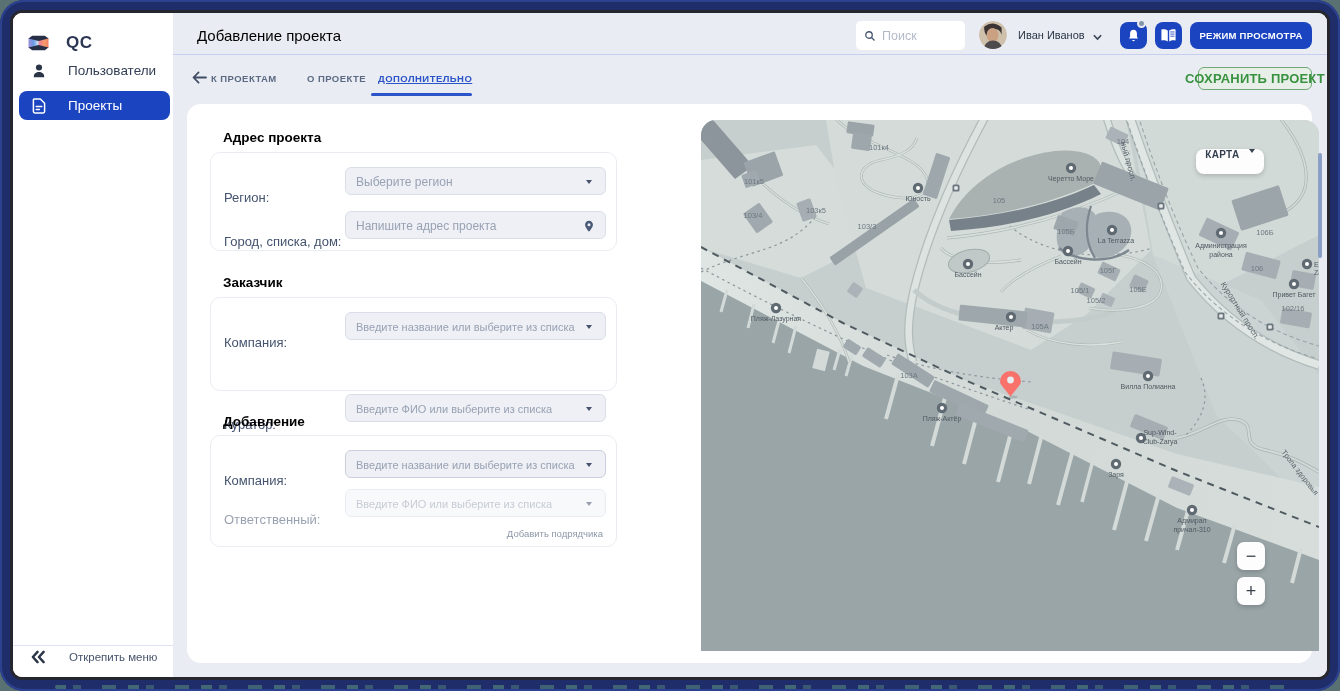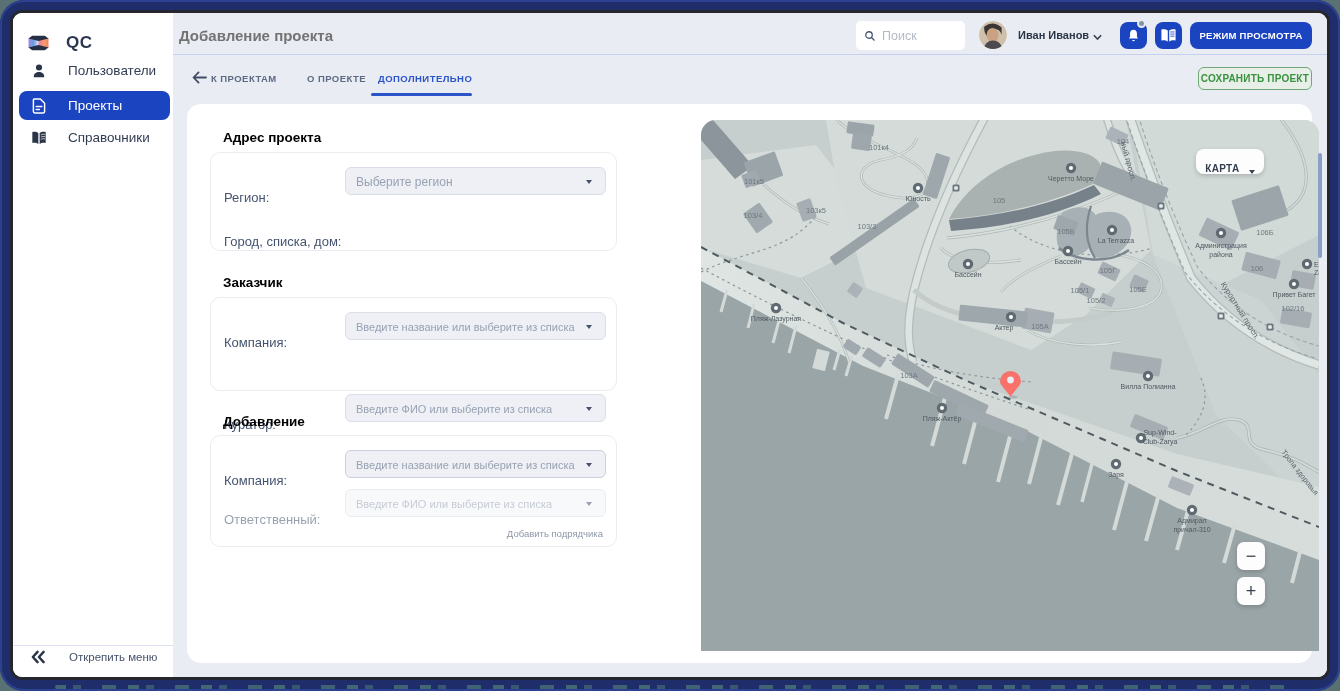--- a/index.html
+++ b/index.html
@@ -15,61 +15,61 @@
   .logo-txt { font-size:17px; font-weight:bold; color:#2c3754; letter-spacing:0.5px; margin-left:17px; }
   .nav-item { position:absolute; left:6px; width:151px; height:29px; border-radius:8px;
     display:flex; align-items:center; font-size:13.5px; color:#323e54; }
   .nav-item .ni { width:16px; margin-left:12px; margin-right:21px; display:flex; justify-content:center; }
   .nav-item.active { background:#1b44c0; color:#ffffff; }
   .unpin { position:absolute; left:18px; top:637px; display:flex; align-items:center; font-size:11.5px; color:#46526b;text-align:right; }
   .unpin-sep { position:absolute; left:0; top:632px; width:160px; height:1px; background:#dde1f1; }
   
   .main { position:absolute; left:160px; top:0; width:1154px; height:664px; background:#e9ecf2; }
   .topbar { position:absolute; left:0; top:0; width:1154px; height:42px; border-bottom:1px solid #c6d0ee; }
-  .title { position:absolute; left:6px; top:14px; font-size:15px; font-weight:bold; color:#737373; }
+  .title { position:absolute; left:24px; top:14px; font-size:15px; font-weight:normal; color:#000000; }
   .search { position:absolute; left:683px; top:8px; width:109px; height:29px; background:#ffffff;
     border-radius:5px; display:flex; align-items:center; }
   .search .ph { color:#b3bac7; font-size:12.5px; margin-left:6px; }
   .avatar { position:absolute; left:806px; top:8px; width:28px; height:28px; border-radius:50%; overflow:hidden; }
-  .uname { position:absolute; left:845px; top:16px; font-size:11px; font-weight:bold; color:#2b3647; }
+  .uname { position:absolute; left:845px; top:16px; font-size:11px; font-weight:normal; color:#2b3647; }
   .chev { position:absolute; left:920px; top:20px; width:9px; height:9px; }
   .icon-btn { position:absolute; top:9px; width:27px; height:27px; background:#1b44c0; border-radius:8px;
     display:flex; align-items:center; justify-content:center; }
   .btn-view { position:absolute; left:1017px; top:9px; width:122px; height:27px; background:#1b44c0;
     border-radius:8px; color:#ffffff; font-size:9.5px; font-weight:bold; letter-spacing:0.25px; white-space:nowrap;
     display:flex; align-items:center; justify-content:center; }
   .dot { position:absolute; left:964px; top:6px; width:9px; height:9px; background:#8495a9;
     border:2px solid #e9ecf2; border-radius:50%; }
   
   .back-arrow { position:absolute; left:19px; top:58px; width:15px; height:13px; }
   .tab { position:absolute; top:60px; font-size:9.5px; font-weight:bold; letter-spacing:0.45px; color:#5b6a82; white-space:nowrap; }
-  .tab.active { color:#2b54c8; }
+  .tab.active { color:#2b54c8;text-decoration:underline; }
   .tab-underline { position:absolute; left:198px; top:80px; width:101px; height:3px; background:#2b54c8; border-radius:2px; }
   .btn-save { position:absolute; left:1025px; top:54px; width:114px; height:23px; background:#e7efe8;
-    border:1px solid #6fa876; border-radius:6px; color:#38923f; font-size:10px; font-weight:bold;
+    border:1px solid #6fa876; border-radius:6px; color:#38923f; font-size:13px; font-weight:bold;
     letter-spacing:0.2px; white-space:nowrap; display:flex; align-items:center; justify-content:center; }
   
   .card { position:absolute; left:14px; top:91px; width:1125px; height:559px; background:#ffffff; border-radius:14px; }
   .scrollbar { position:absolute; left:1145px; top:140px; width:4px; height:105px; background:#899fc5; border-radius:2px; }
   
   .sec-h { position:absolute; left:36px; font-size:13.5px; font-weight:bold; color:#000000; }
   .group { position:absolute; left:23px; width:407px; border:1px solid #e9ecf1; border-radius:10px; }
   .frow { position:absolute; left:0; width:100%; height:28px; }
   .flabel { position:absolute; left:13px; top:23px; font-size:13px; color:#44536e; }
   .fctrl { position:absolute; left:134px; top:0; width:261px; height:28px; background:#eef0f5;
     border:1px solid #d9dee8; border-radius:6px;padding-left:20px; }
   .fctrl .ph { position:absolute; left:10px; top:7px; font-size:12px; color:#98a2b3; white-space:nowrap; }
   .fctrl .ph.lng { font-size:11px; top:8px; }
   .caret { position:absolute; right:13px; top:12px; width:0; height:0;
     border-left:3px solid transparent; border-right:3px solid transparent; border-top:4px solid #46526b; }
   .addlink { position:absolute; right:13px; font-size:9.5px; color:#8d97a8; }
   
   .map { position:absolute; left:514px; top:16px; width:618px; height:629px; border-radius:15px; overflow:hidden; }
   .map-btn { position:absolute; left:1009px; top:45px; width:68px; height:25px; background:#fdfdfe; border-radius:8px;
-    box-shadow:0 2px 5px rgba(0,0,0,0.18); display:flex; align-items:flex-end; justify-content:center;
+    box-shadow:0 2px 5px rgba(0,0,0,0.18); display:flex; align-items:flex-start; justify-content:center;
     font-size:10px; font-weight:bold; color:#333f4e; letter-spacing:0.3px; }
   .zoom-btn { position:absolute; left:1050px; width:28px; height:28px; background:#fdfdfe; border-radius:7px;
     box-shadow:0 2px 5px rgba(0,0,0,0.18); display:flex; align-items:center; justify-content:center;
     font-size:18px; color:#3a434d; }
 </style>
 </head>
 <body>
 <div class="frame"></div>
 <div style="position:absolute; left:55px; right:55px; top:685px; height:4px; border-radius:2px;
   background:repeating-linear-gradient(90deg, rgba(96,150,125,0.55) 0 11px, rgba(96,150,125,0) 11px 18px, rgba(96,150,125,0.4) 18px 26px, rgba(96,150,125,0) 26px 47px, rgba(96,150,125,0.5) 47px 61px, rgba(96,150,125,0) 61px 73px);"></div>
@@ -103,29 +103,20 @@
       </span>Пользователи
     </div>
     <div class="nav-item active" style="top:78px;">
       <span class="ni">
         <svg width="14" height="16" viewBox="0 0 14 16" fill="none" stroke="#ffffff" stroke-width="1.5">
           <path d="M2.2 1 H8.3 L12.6 5.3 V13.6 A1.4 1.4 0 0 1 11.2 15 H2.8 A1.4 1.4 0 0 1 1.4 13.6 V1.8 A0.8 0.8 0 0 1 2.2 1 Z" stroke-linejoin="round"></path>
           <path d="M4.2 8.6 H9.8 M4.2 11.4 H7.4" stroke-linecap="round"></path>
         </svg>
       </span>Проекты
     </div>
-    <div class="nav-item" style="top:110px;">
-      <span class="ni">
-        <svg width="17" height="14" viewBox="0 0 24 20" fill="#2b3548">
-          <path d="M2 1 C5 0 8.5 0.6 11 2.4 V19 C8.5 17.2 5 16.6 2 17.6 Z"></path>
-          <path d="M22 1 C19 0 15.5 0.6 13 2.4 V19 C15.5 17.2 19 16.6 22 17.6 Z"></path>
-          <path d="M14.8 5.2 C17 4.2 19 4 21 4.4 M14.8 8.6 C17 7.6 19 7.4 21 7.8 M14.8 12 C17 11 19 10.8 21 11.2" stroke="#ffffff" stroke-width="1" fill="none"></path>
-        </svg>
-      </span>Справочники
-    </div>
     <div class="unpin-sep"></div>
     <div class="unpin">
       <svg width="14" height="14" viewBox="0 0 15 14" fill="none" stroke="#2b3548" stroke-width="2.6" stroke-linecap="round" stroke-linejoin="round" style="margin-right:24px;">
         <path d="M7 1.5 L2 7 L7 12.5 M13.5 1.5 L8.5 7 L13.5 12.5"></path>
       </svg>
       Открепить меню
     </div>
   </div>
 
   <div class="main">
@@ -180,20 +171,26 @@
       <div class="group" style="top:48px; height:99px;">
         <div class="frow" style="top:14px;">
           <span class="flabel">Регион:</span>
           <span class="fctrl">
               <span class="ph">Выберите регион</span>
               <span class="caret"></span>
             </span>
         </div>
         <div class="frow" style="top:58px;">
           <span class="flabel">Город, списка, дом:</span>
+          <span class="fctrl">
+              <span class="ph">Напишите адрес проекта</span>
+            <svg style="position:absolute; right:11px; top:8px;" width="10" height="12.5" viewBox="0 0 24 28" fill="#4a5a77">
+              <path d="M12 1 C6.5 1 2.5 5.2 2.5 10.5 C2.5 17 12 27 12 27 C12 27 21.5 17 21.5 10.5 C21.5 5.2 17.5 1 12 1 Z M12 14 A3.6 3.6 0 1 1 12 6.8 A3.6 3.6 0 0 1 12 14 Z"></path>
+            </svg>
+          </span>
         </div>
       </div>
 
       <div class="sec-h" style="top:171px;">Заказчик</div>
       <div class="group" style="top:193px; height:94px;">
         <div class="frow" style="top:14px;">
           <span class="flabel">Компания:</span>
           <span class="fctrl">
               <span class="ph lng">Введите название или выберите из списка</span>
               <span class="caret"></span>

